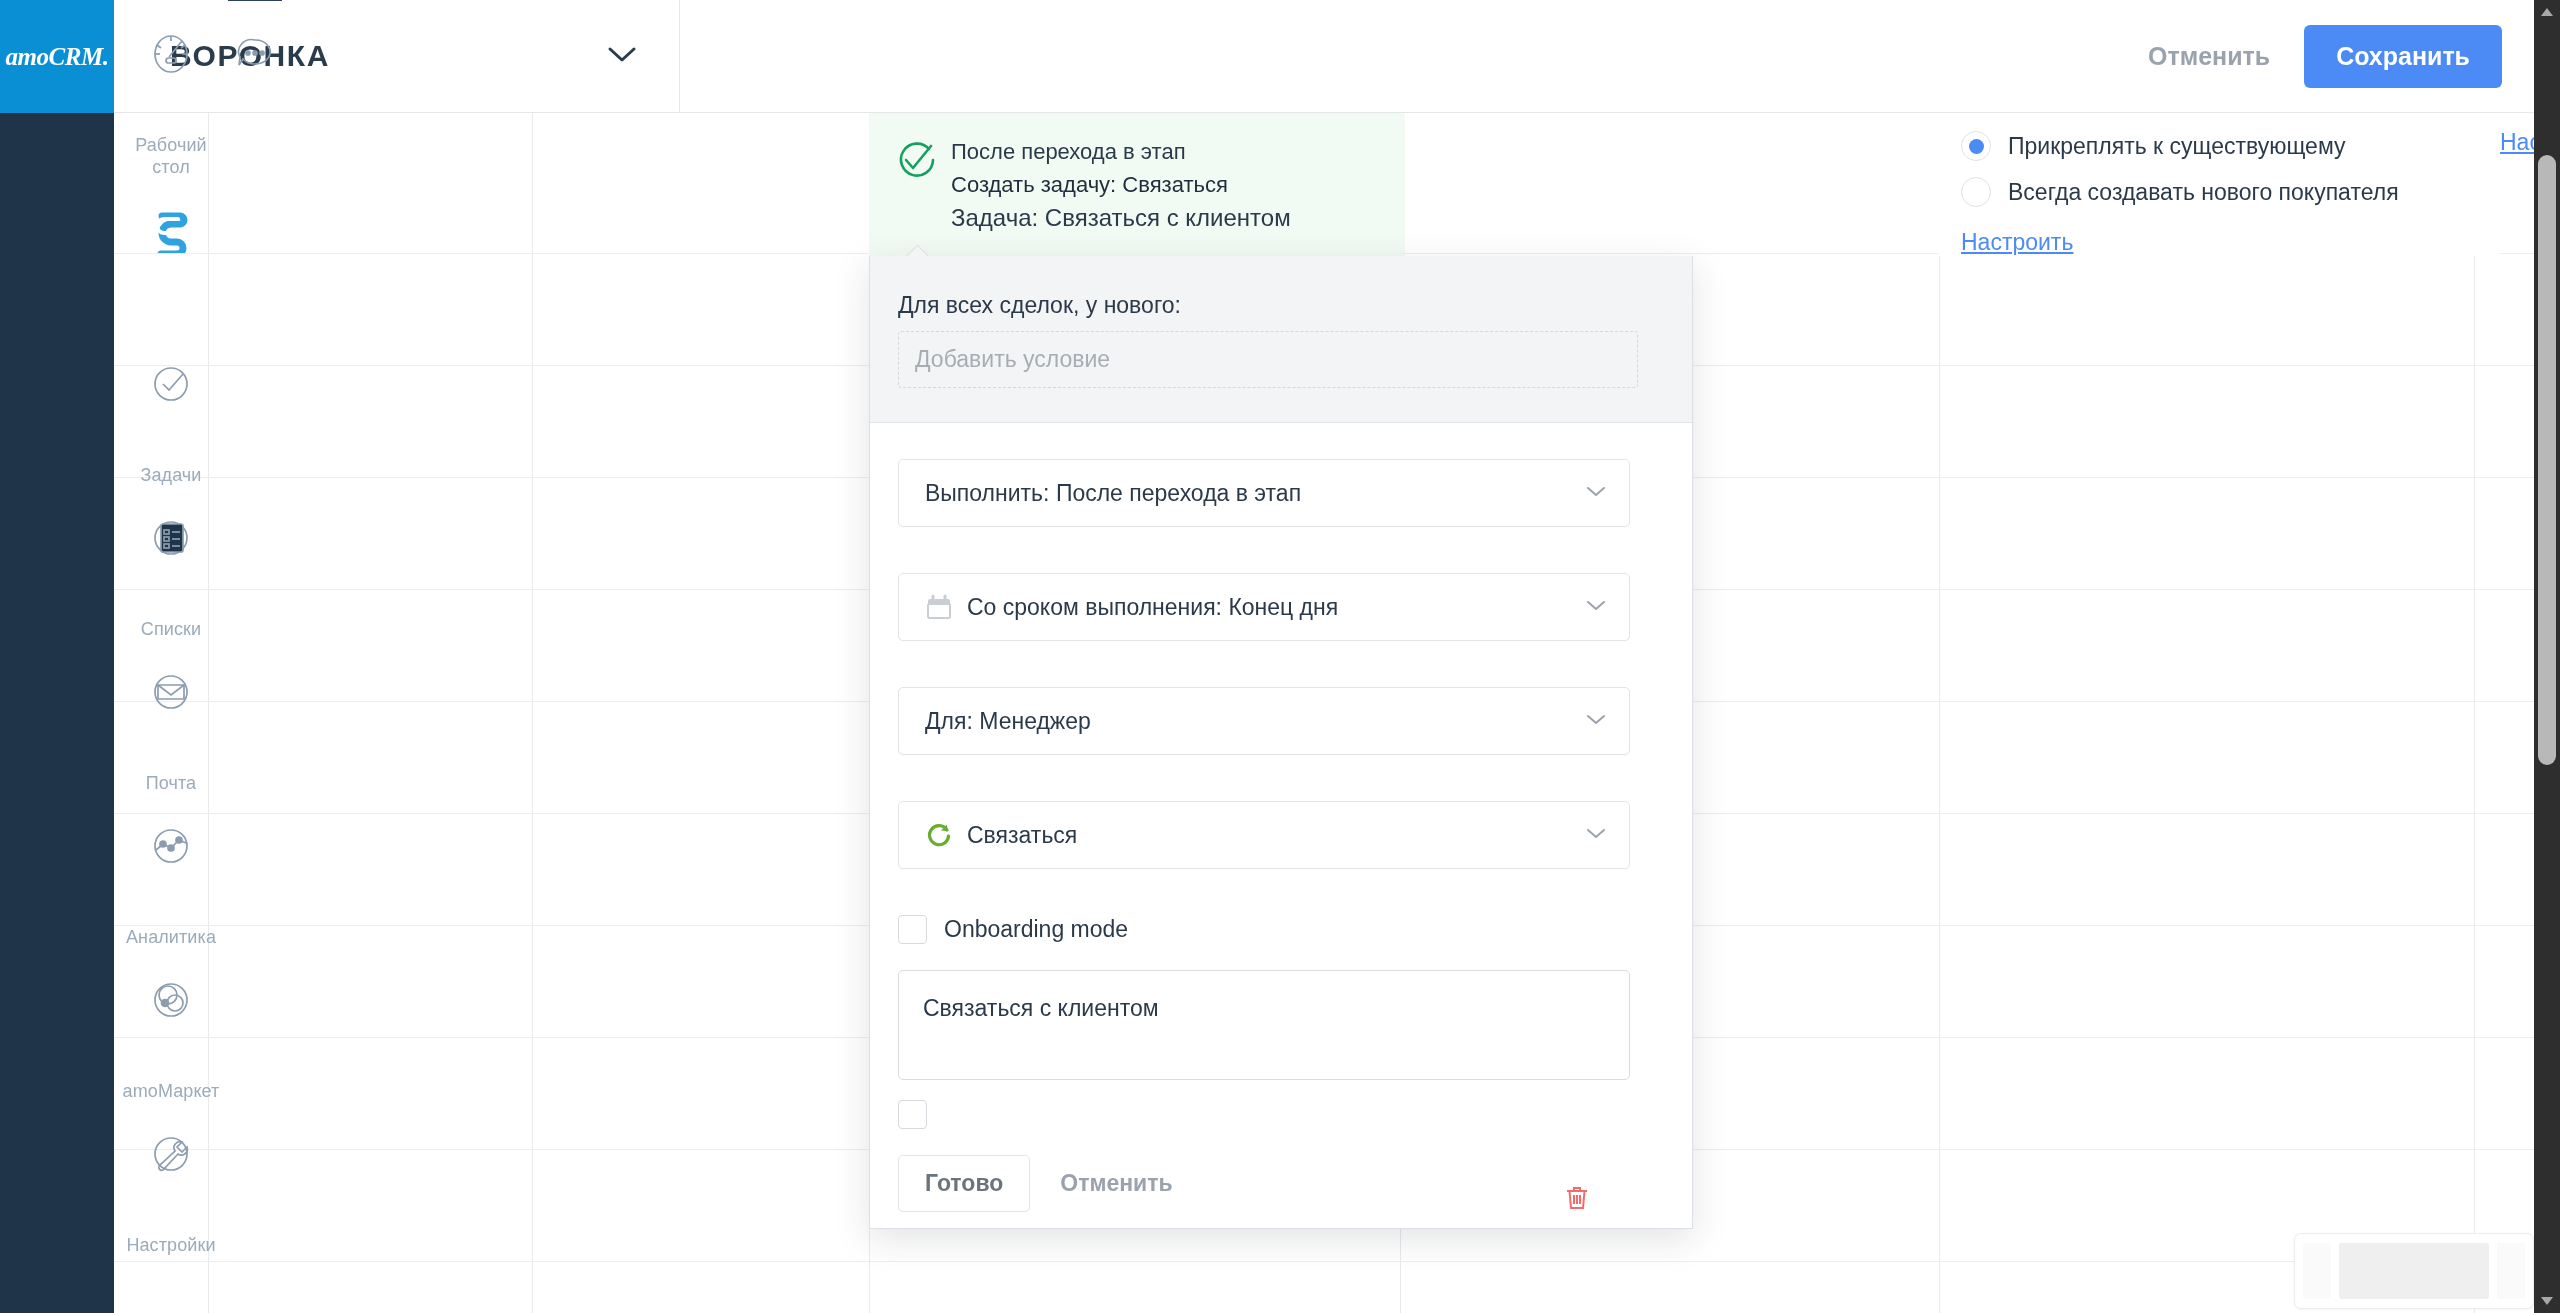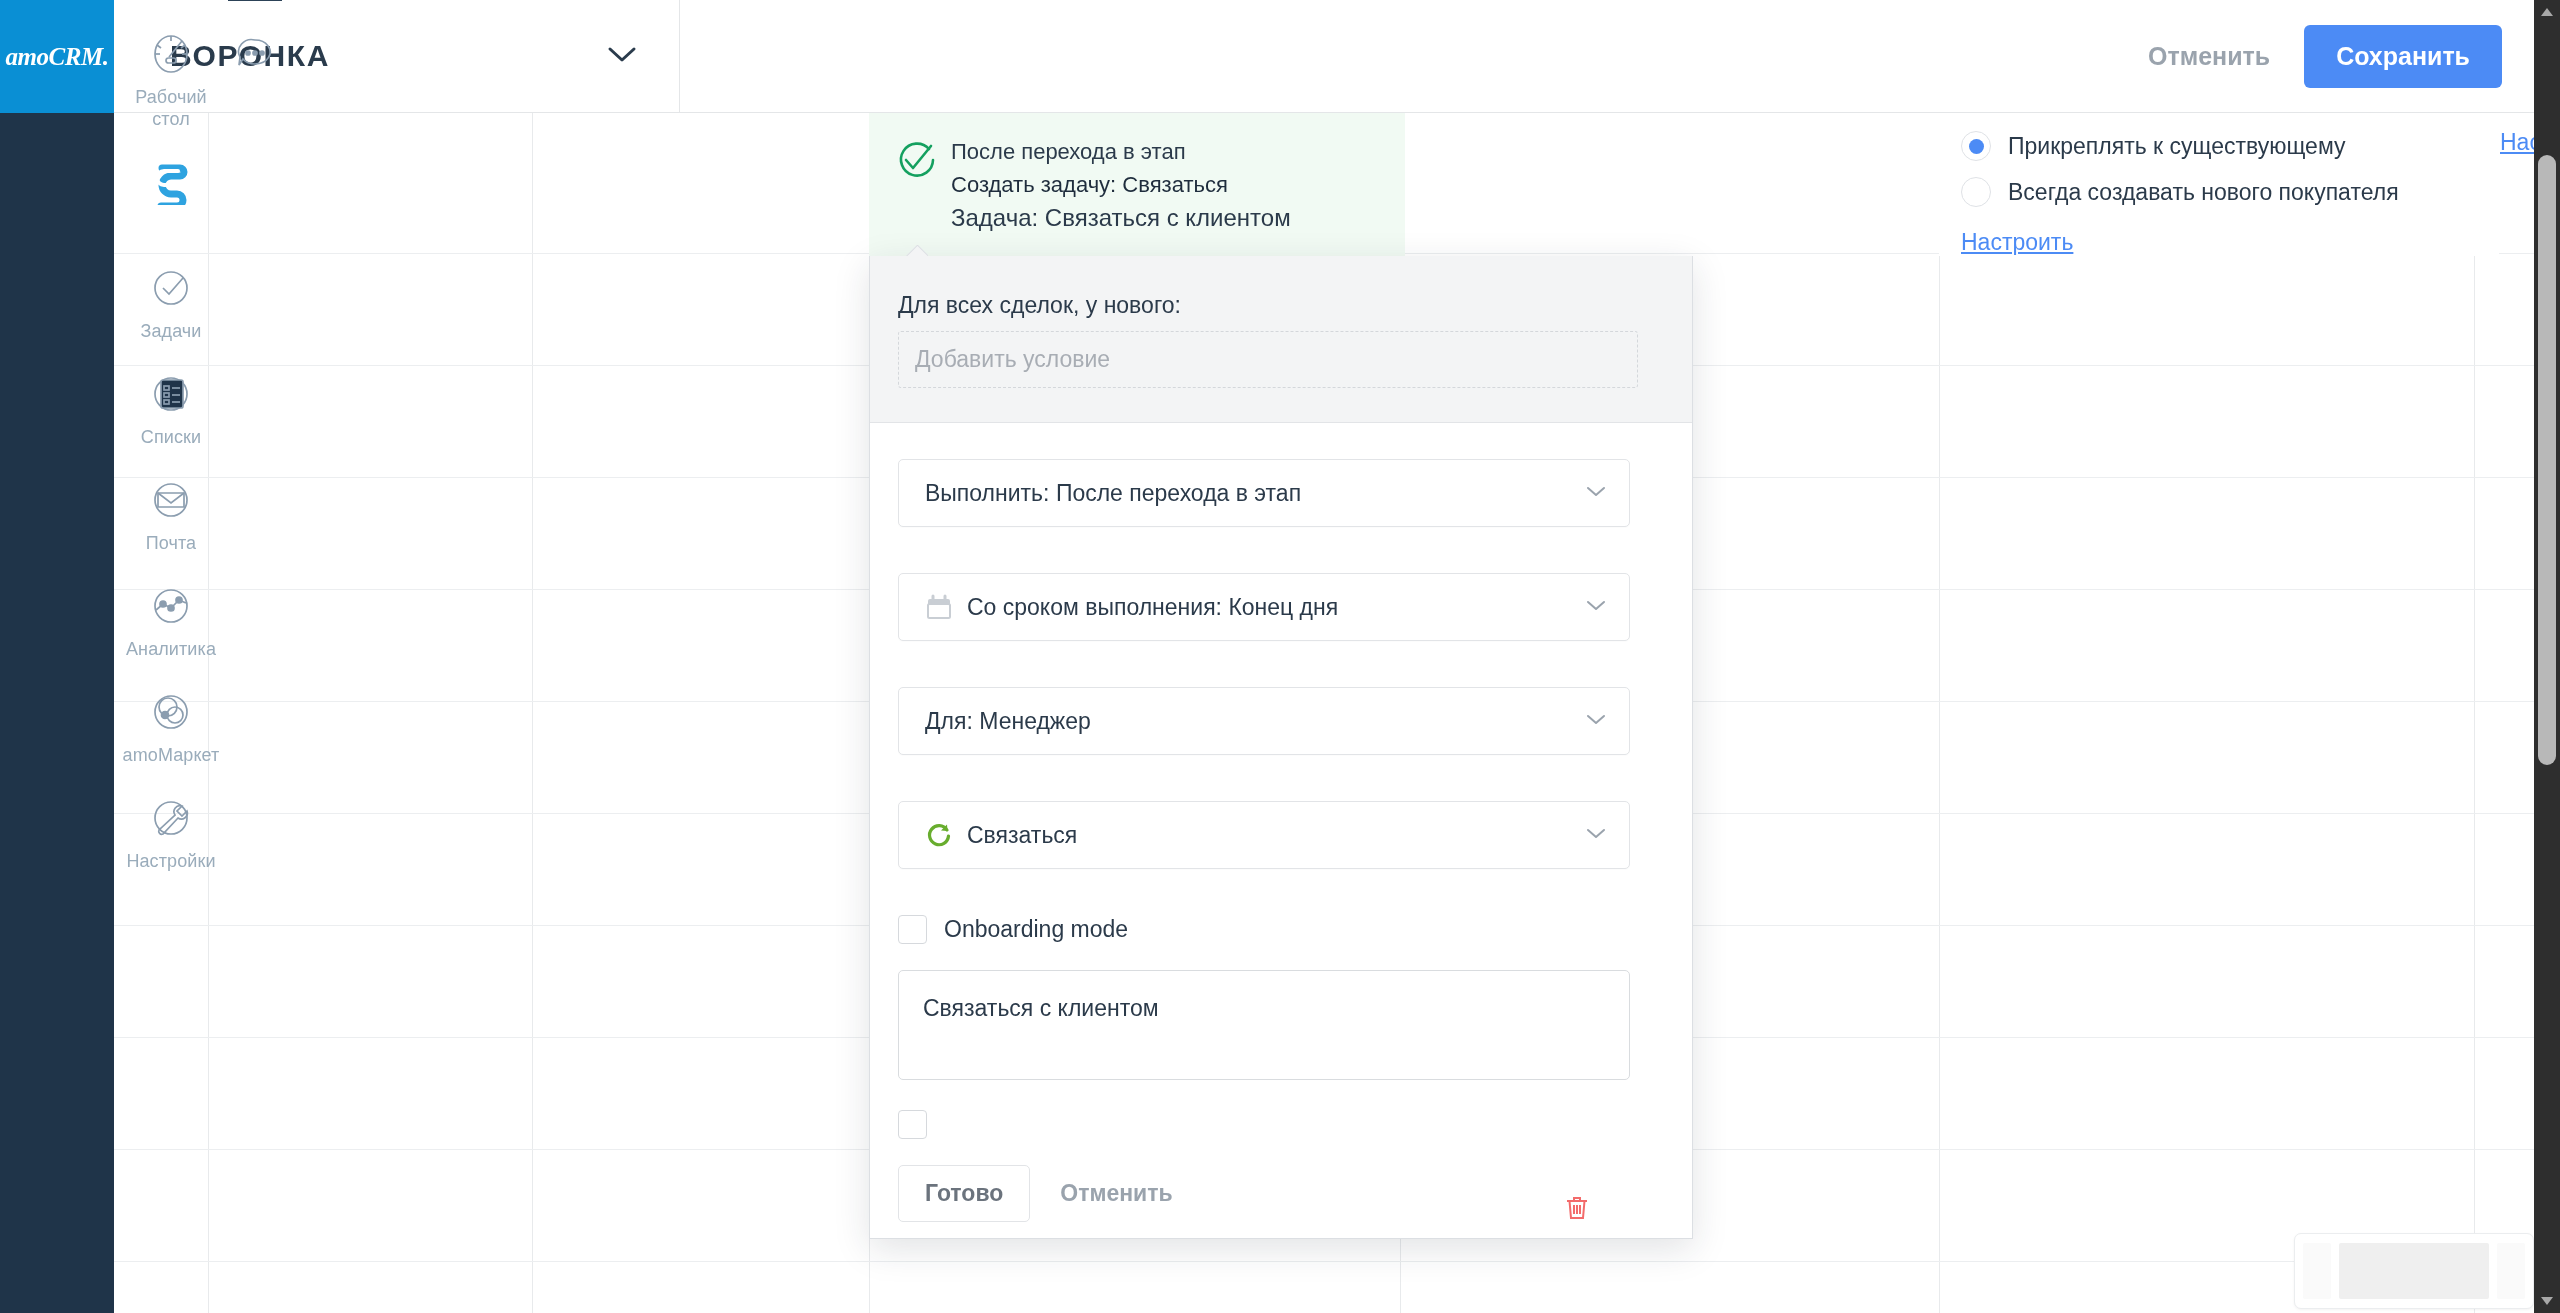--- a/index.html
+++ b/index.html
@@ -47,20 +47,21 @@
     width: 54px; height: 54px;
     display: flex; align-items: center; justify-content: center;
     margin-bottom: 5px;
   }
   .nav-icon svg { display: block; }
   .nav-label {
     color: #9aacbb;
     font-size: 18px; line-height: 22px;
     text-align: center; letter-spacing: .1px;
     max-width: 110px;
+    margin-top: 48px;
   }
   .nav-item.active .nav-label { color: #ffffff; font-weight: 700; }
 
   .nav-footer {
     flex: 0 0 auto;
     border-top: 1px solid #2c4257;
     padding: 26px 0 30px;
     display: flex; justify-content: center;
   }
 
@@ -254,21 +255,21 @@
     width: 732px; height: 110px;
     border: 1px solid #d9dcdf;
     border-radius: 5px;
     background: #fff;
     padding: 22px 24px;
     font-family: inherit;
     font-size: 23px; color: #2b3a4a;
     resize: none;
     outline: none;
     line-height: 30px;
-    margin-bottom: 30px;
+    margin-bottom: 20px;
     display: block;
   }
 
   .chk-row-wide { margin: 0 0 26px; }
 
   .panel-foot {
     display: flex; align-items: center;
     padding: 0 0 16px;
     position: relative;
   }

